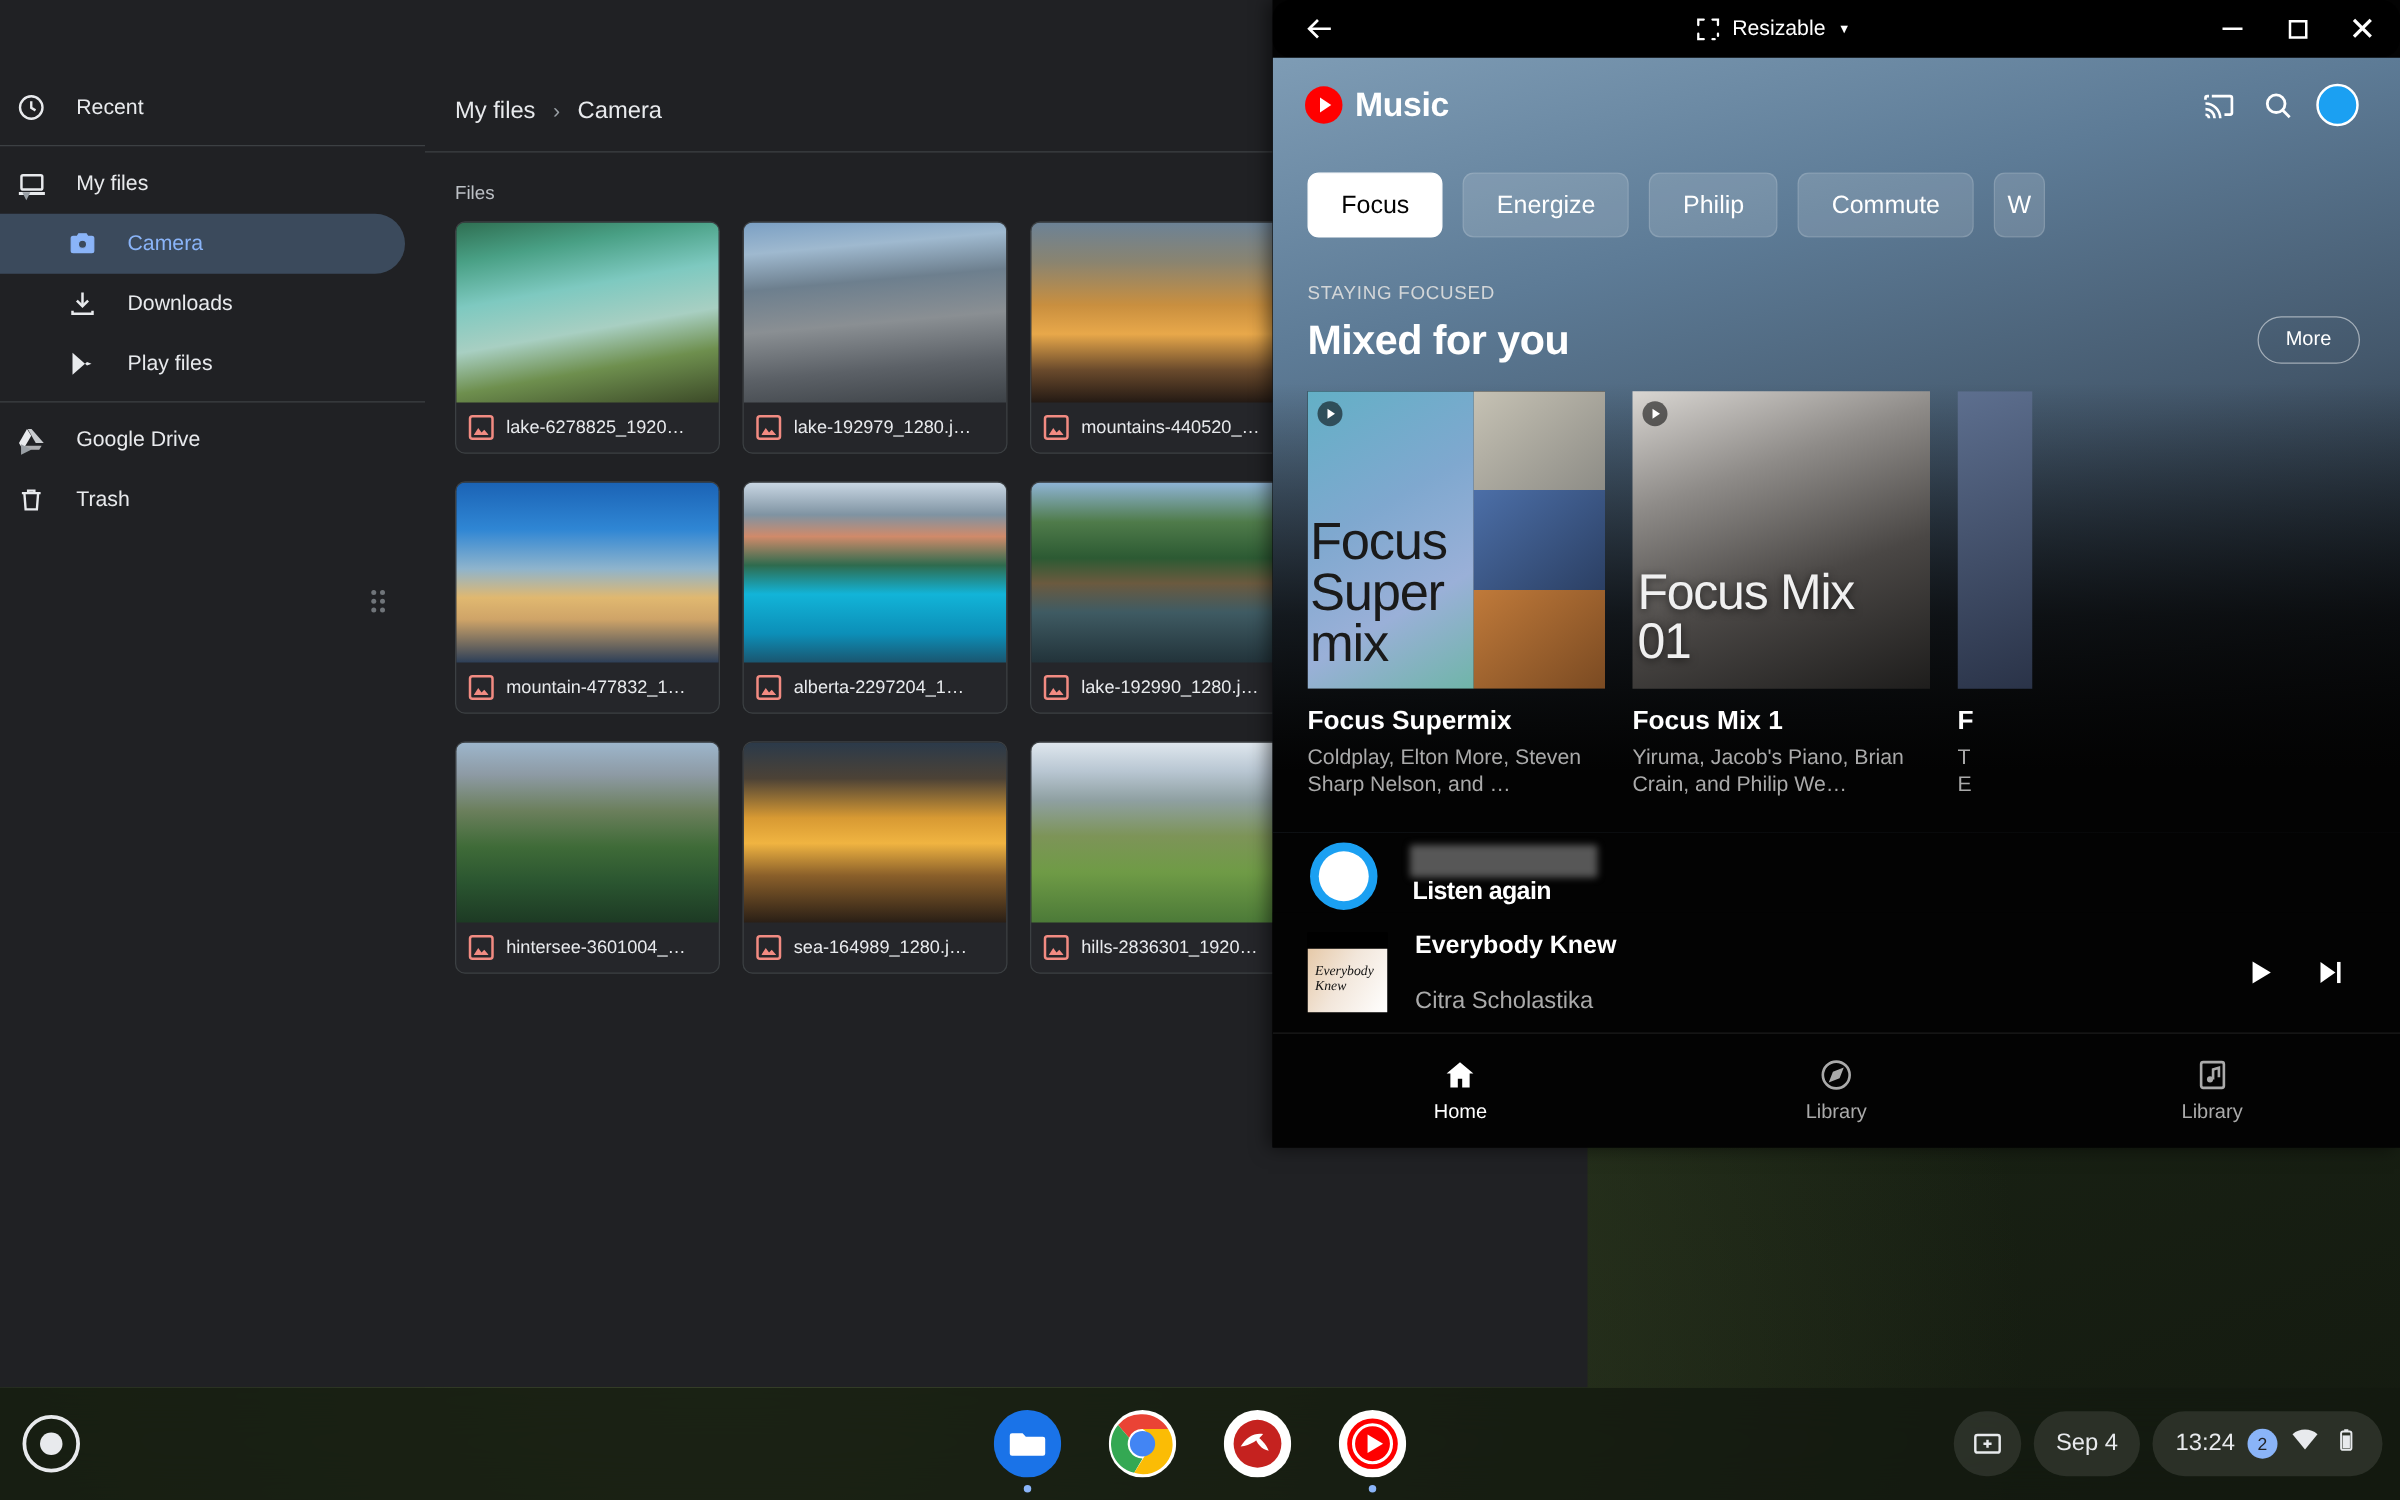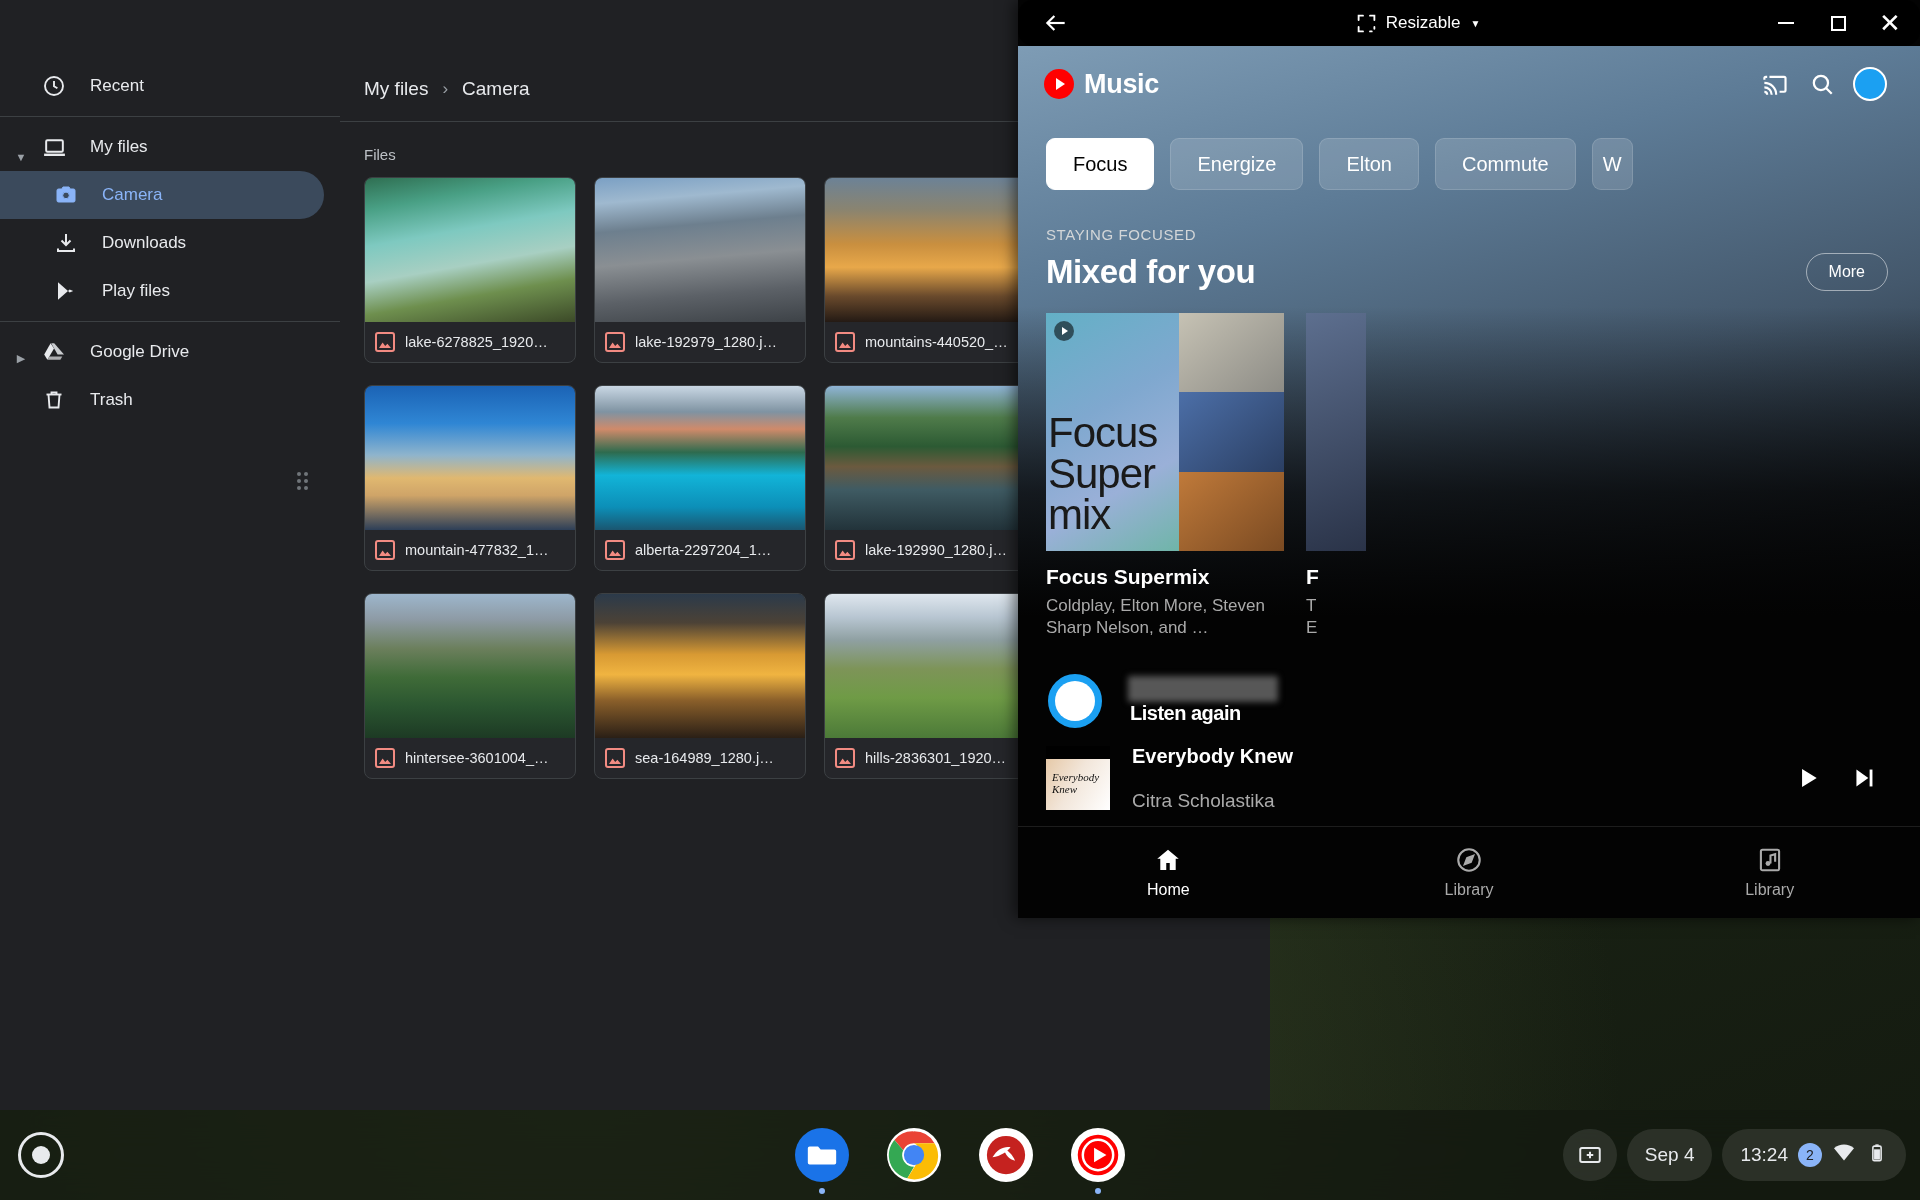--- a/index.html
+++ b/index.html
@@ -36,21 +36,21 @@
   .win-min { width:18px; height:2px; background:#c8cacd; }
   .win-max { width:16px; height:16px; border:2px solid #c8cacd; }
   .win-close-chev { font-size:22px; line-height:1; color:#c8cacd; }
 
   .files-sidebar {
     position:absolute; left:0; top:56px; width:340px; bottom:0;
     background:#202124; padding-top:6px;
   }
   .side-row {
     display:flex; align-items:center; height:48px; margin:0 16px 0 0;
-    padding-left:40px; border-radius:0 24px 24px 0; cursor:pointer;
+    padding-left:11px; border-radius:0 24px 24px 0; cursor:pointer;
     color:#e8eaed; font-size:17px;
   }
   .side-row.child { padding-left:52px; }
   .side-row.active { background:#3b4a5c; color:#8ab4f8; }
   .side-row.active .side-ico svg { stroke:#8ab4f8; fill:#8ab4f8; }
   .side-ico { width:28px; height:28px; display:flex; align-items:center; justify-content:center; margin-right:22px; flex:0 0 auto; }
   .side-label { white-space:nowrap; }
   .side-twisty { position:absolute; left:10px; width:22px; display:flex; align-items:center; justify-content:center; color:#9aa0a6; font-size:11px; }
   .side-group { position:relative; }
   .side-sep { height:1px; background:#3c4043; margin:6px 0 6px 0; }
@@ -505,21 +505,21 @@
           </svg>
         </span>
         <span class="ym-icon-btn">
           <span class="ym-avatar"></span>
         </span>
       </div>
 
       <div class="chips">
         <span class="chip active">Focus</span>
         <span class="chip">Energize</span>
-        <span class="chip">Elton</span>
+        <span class="chip">Philip</span>
         <span class="chip">Commute</span>
         <span class="chip" style="padding:0 10px;overflow:hidden;">W</span>
       </div>
 
       <div class="sec-head">
         <div class="sec-eyebrow">STAYING FOCUSED</div>
         <div class="sec-titlerow">
           <span class="sec-title">Mixed for you</span>
           <span class="more-btn">More</span>
         </div>
@@ -537,20 +537,30 @@
             </div>
             <span class="badge-tl">
                 <i></i>
               </span>
             <span class="mix-overlay-text" style="font-size:42px;left:2px;bottom:16px;color:#1a1a1a;">Focus<br>Super<br>mix</span>
           </div>
           <div class="mix-title">Focus Supermix</div>
           <div class="mix-sub">Coldplay, Elton More, Steven Sharp Nelson, and …</div>
         </div>
 
+        <div class="mix-card">
+          <div class="mix-art" style="background:linear-gradient(160deg,#d9d6d2 0%,#8e8b88 30%,#4a4745 62%,#1e1d1c 100%);">
+            <span class="badge-tl">
+                <i></i>
+              </span>
+            <span class="mix-overlay-text" style="font-size:40px;left:4px;bottom:18px;color:#f0f0f0;text-shadow:0 2px 7px rgba(0,0,0,.6);">Focus Mix<br>01</span>
+          </div>
+          <div class="mix-title">Focus Mix 1</div>
+          <div class="mix-sub">Yiruma, Jacob's Piano, Brian Crain, and Philip We…</div>
+        </div>
 
         <div class="mix-card" style="width:60px;overflow:hidden;">
           <div class="mix-art" style="width:60px;background:linear-gradient(160deg,#5d6f8f,#2a3348);"></div>
           <div class="mix-title">F</div>
           <div class="mix-sub" style="white-space:pre-line;">T
 E</div>
         </div>
 
       </div>
 

